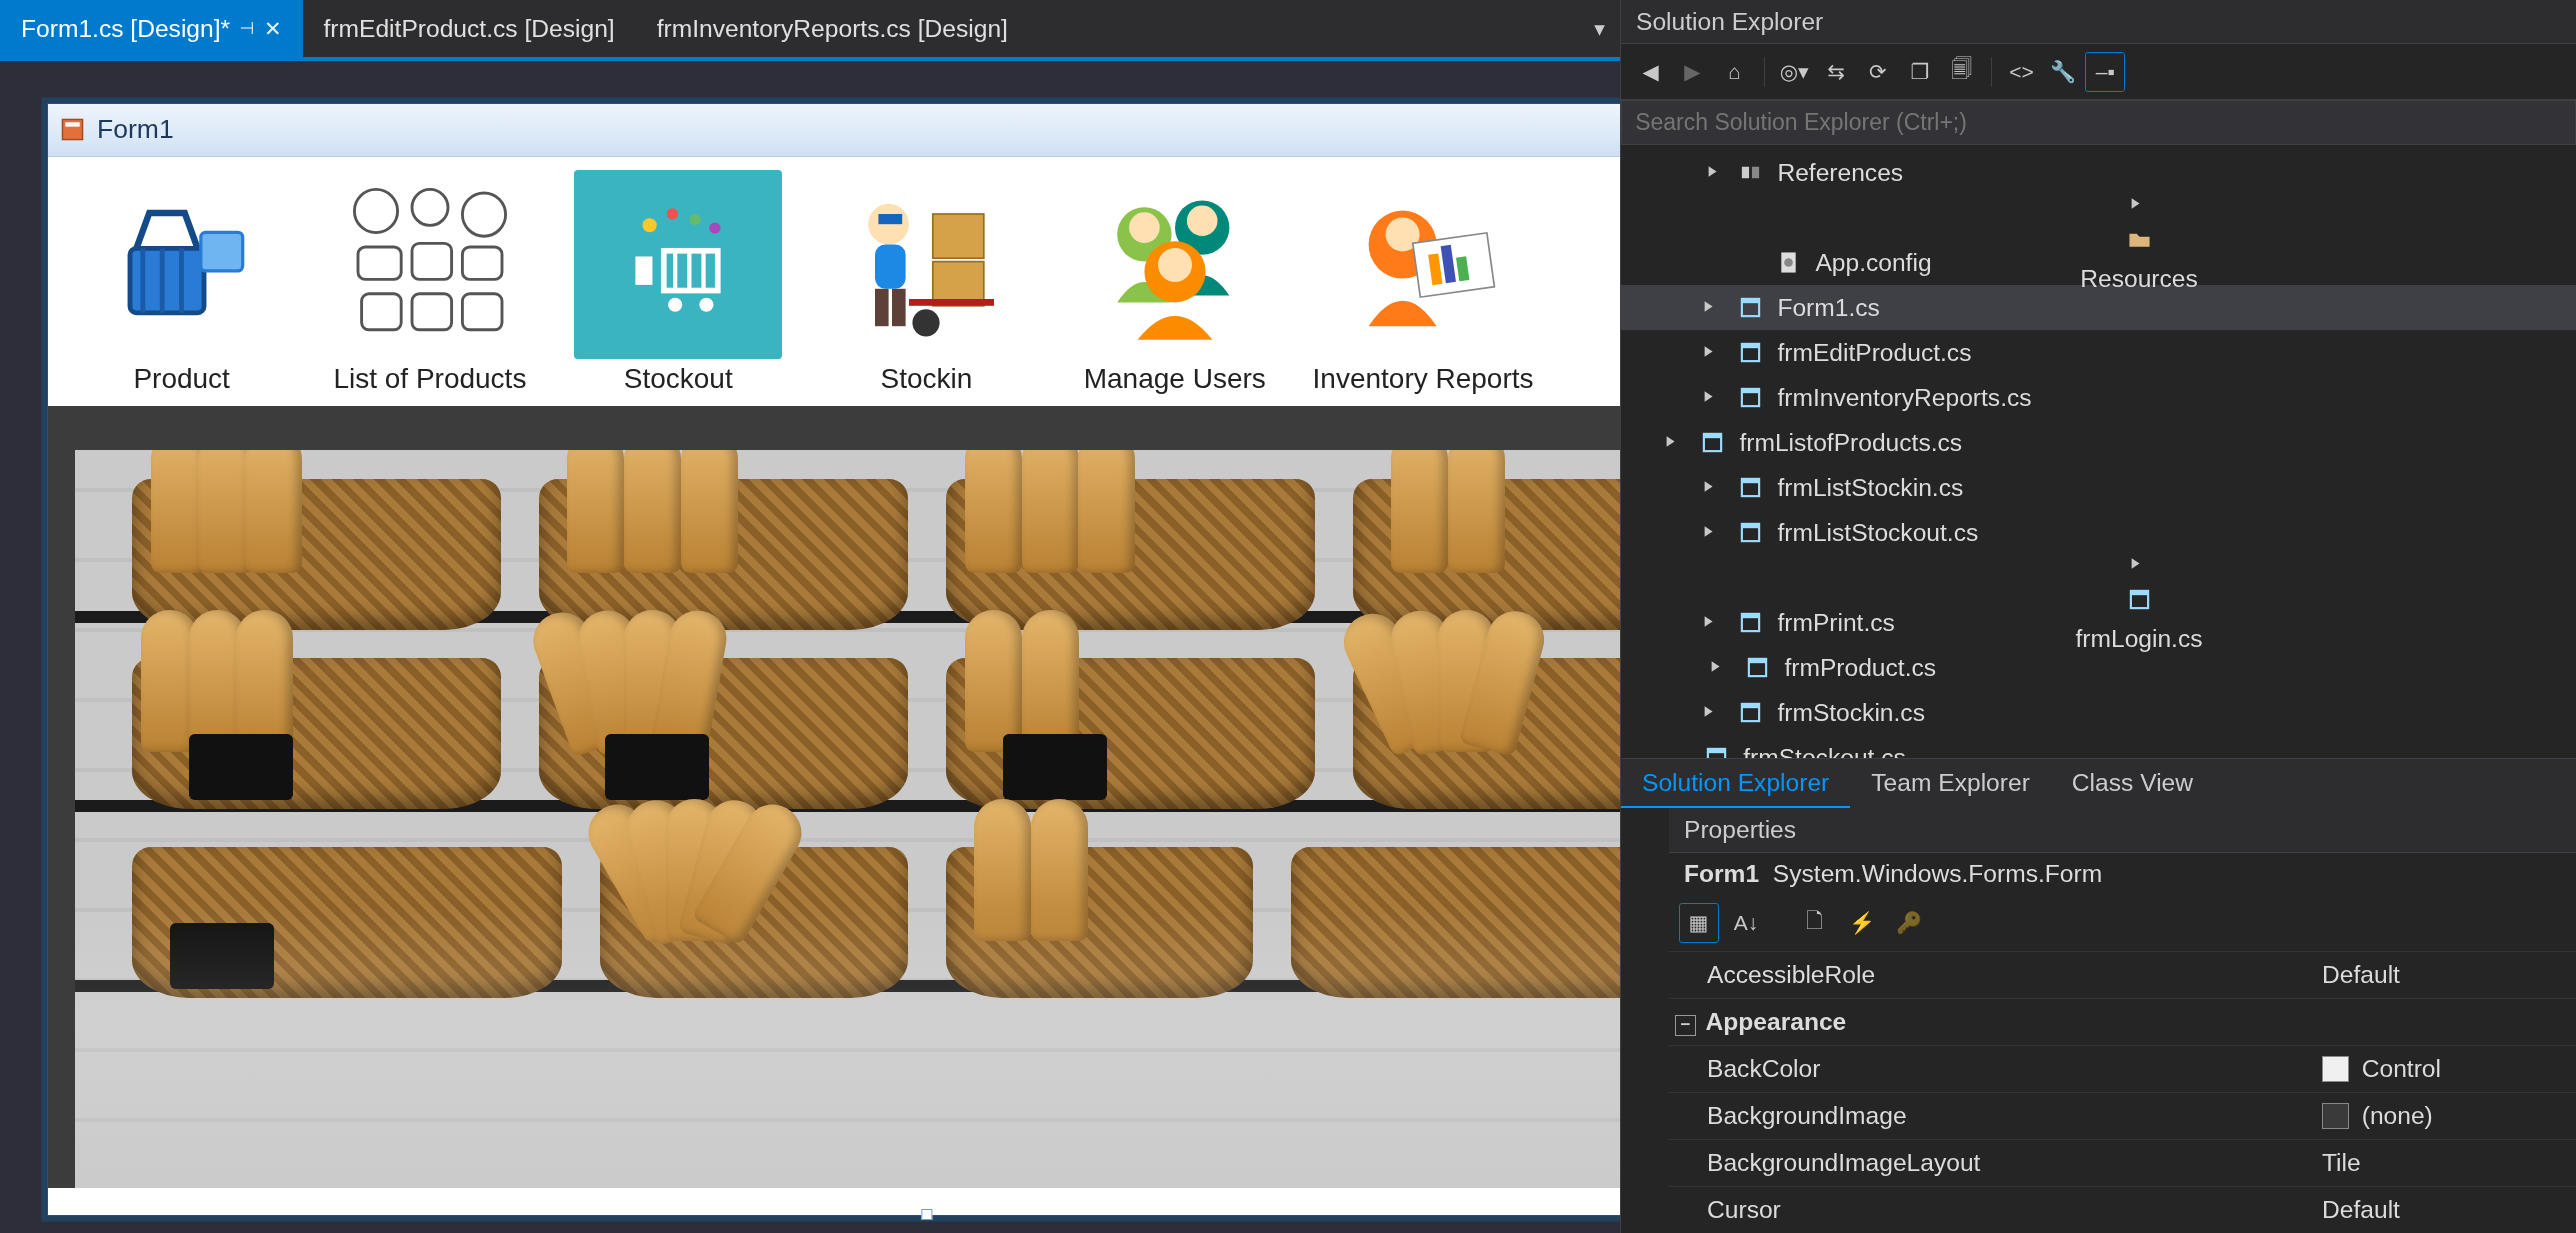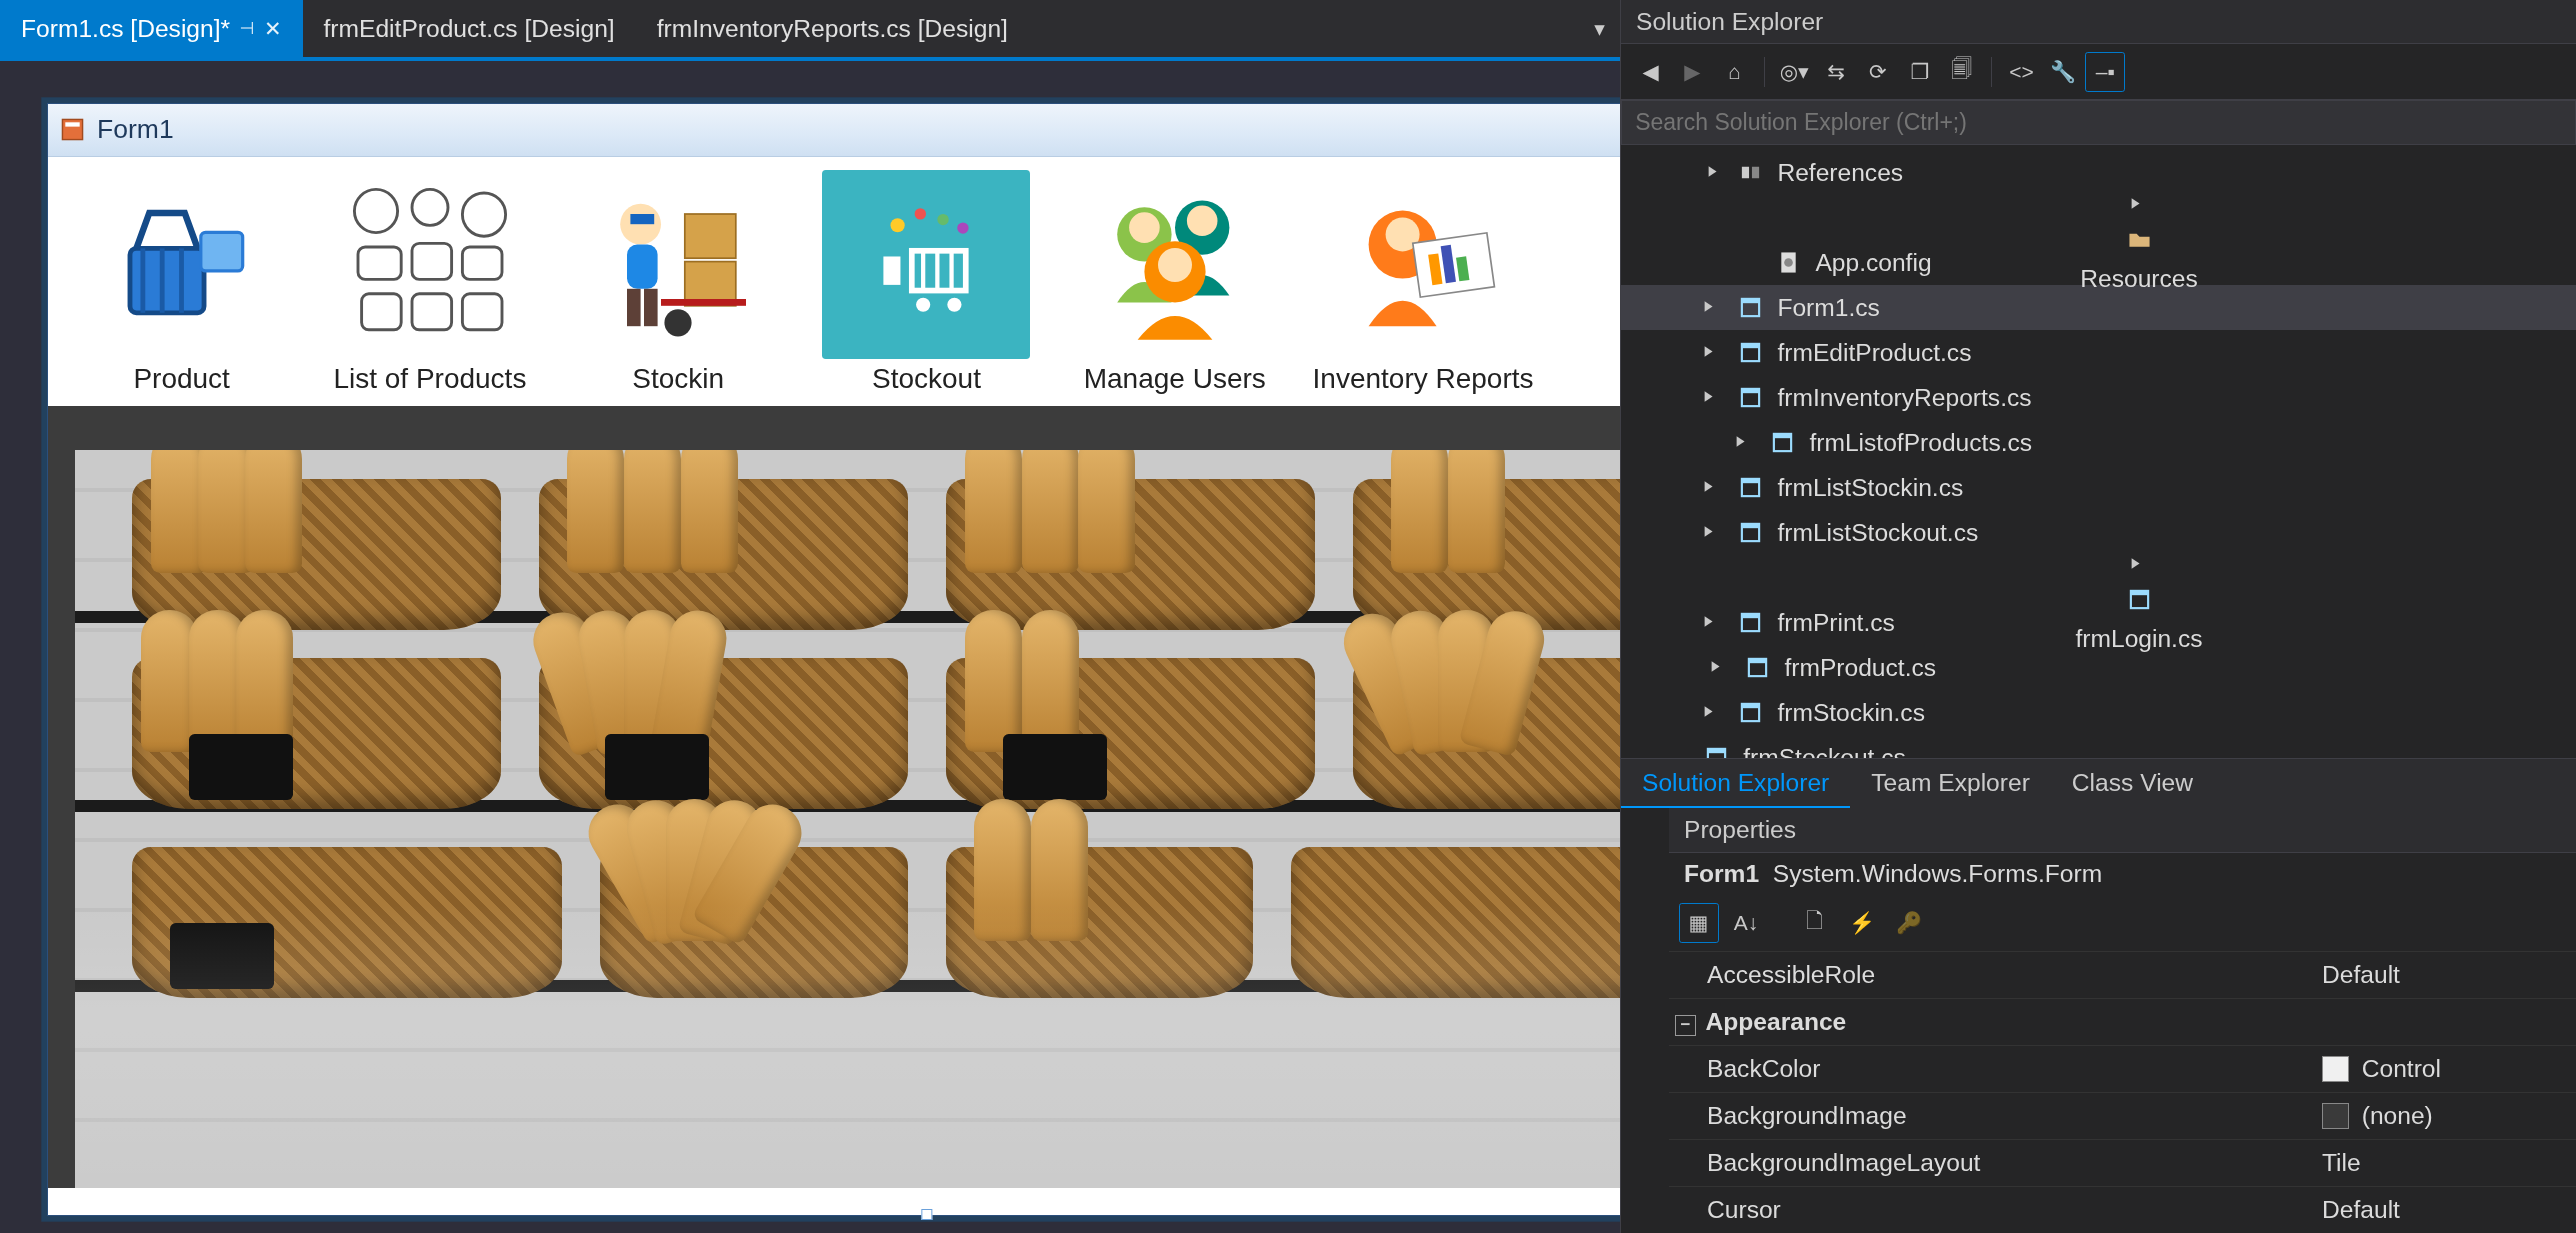--- a/index.html
+++ b/index.html
@@ -144,56 +144,56 @@
                       <rect x="68" y="40" width="22" height="18" rx="4"></rect>
                     <rect x="12" y="66" width="22" height="20" rx="4"></rect>
                       <rect x="40" y="66" width="22" height="20" rx="4"></rect>
                       <rect x="68" y="66" width="22" height="20" rx="4"></rect>
                   </g>
                 </svg>
               </div>
               <div class="tool-label">List of Products</div>
             </div>
             <div class="tool">
-              <div class="iconbox">
-                <svg viewBox="0 0 100 100" width="170" height="170">
-                  <rect x="54" y="20" width="30" height="26" fill="#d5a24a" stroke="#9c6e22"></rect>
-                  <rect x="54" y="48" width="30" height="26" fill="#d5a24a" stroke="#9c6e22"></rect>
-                  <circle cx="28" cy="26" r="12" fill="#ffe0b2"></circle>
-                    <rect x="22" y="20" width="14" height="6" fill="#1565c0"></rect>
-                  <rect x="20" y="38" width="18" height="26" rx="6" fill="#1e88e5"></rect>
-                  <rect x="20" y="64" width="8" height="22" fill="#5d4037"></rect>
-                    <rect x="30" y="64" width="8" height="22" fill="#5d4037"></rect>
-                  <rect x="40" y="70" width="50" height="4" fill="#b71c1c"></rect>
-                    <circle cx="50" cy="84" r="8" fill="#333"></circle>
-                </svg>
-              </div>
-              <div class="tool-label">Stockin</div>
-            </div>
-            <div class="tool">
               <div class="iconbox" style="background:#3bb4c1;border-radius:3.8px;">
                 <svg viewBox="0 0 100 100" width="142" height="142">
                   <rect x="40" y="40" width="38" height="28" fill="none" stroke="#fff" stroke-width="4"></rect>
                   <line x1="48" y1="40" x2="48" y2="68" stroke="#fff" stroke-width="3"></line>
                   <line x1="58" y1="40" x2="58" y2="68" stroke="#fff" stroke-width="3"></line>
                   <line x1="68" y1="40" x2="68" y2="68" stroke="#fff" stroke-width="3"></line>
                   <circle cx="48" cy="78" r="5" fill="#fff"></circle>
                     <circle cx="70" cy="78" r="5" fill="#fff"></circle>
                   <circle cx="30" cy="22" r="5" fill="#ffca28"></circle>
                     <circle cx="46" cy="14" r="4" fill="#ef5350"></circle>
                   <circle cx="62" cy="18" r="4" fill="#66bb6a"></circle>
                     <circle cx="76" cy="24" r="4" fill="#ab47bc"></circle>
                   <rect x="20" y="44" width="12" height="20" fill="#fff"></rect>
                 </svg>
               </div>
               <div class="tool-label">Stockout</div>
             </div>
             <div class="tool">
               <div class="iconbox">
                 <svg viewBox="0 0 100 100" width="170" height="170">
+                  <rect x="54" y="20" width="30" height="26" fill="#d5a24a" stroke="#9c6e22"></rect>
+                  <rect x="54" y="48" width="30" height="26" fill="#d5a24a" stroke="#9c6e22"></rect>
+                  <circle cx="28" cy="26" r="12" fill="#ffe0b2"></circle>
+                    <rect x="22" y="20" width="14" height="6" fill="#1565c0"></rect>
+                  <rect x="20" y="38" width="18" height="26" rx="6" fill="#1e88e5"></rect>
+                  <rect x="20" y="64" width="8" height="22" fill="#5d4037"></rect>
+                    <rect x="30" y="64" width="8" height="22" fill="#5d4037"></rect>
+                  <rect x="40" y="70" width="50" height="4" fill="#b71c1c"></rect>
+                    <circle cx="50" cy="84" r="8" fill="#333"></circle>
+                </svg>
+              </div>
+              <div class="tool-label">Stockin</div>
+            </div>
+            <div class="tool">
+              <div class="iconbox">
+                <svg viewBox="0 0 100 100" width="170" height="170">
                   <g>
                     <circle cx="32" cy="32" r="16" fill="#8bc34a"></circle>
                       <circle cx="32" cy="28" r="9" fill="#ffe0b2"></circle>
                     <path d="M16 72 Q32 48 48 72 Z" fill="#8bc34a"></path>
                     <circle cx="66" cy="28" r="16" fill="#00897b"></circle>
                       <circle cx="66" cy="24" r="9" fill="#ffe0b2"></circle>
                     <path d="M50 68 Q66 44 82 68 Z" fill="#00897b"></path>
                     <circle cx="50" cy="54" r="18" fill="#fb8c00"></circle>
                       <circle cx="50" cy="50" r="10" fill="#ffe0b2"></circle>
                     <path d="M28 94 Q50 66 72 94 Z" fill="#fb8c00"></path>
@@ -418,21 +418,21 @@
               <path d="M2 1 L8 5 L2 9 Z" fill="#c8c8c8"></path>
             </svg></span>
           <span class="tree-icon">
             <svg width="23" height="23" viewBox="0 0 16 16">
               <rect x="2" y="2" width="12" height="12" fill="none" stroke="#9cdcfe" stroke-width="1.5"></rect>
               <rect x="2" y="2" width="12" height="3" fill="#9cdcfe"></rect>
             </svg>
           </span>
           <span>frmInventoryReports.cs</span>
         </div>
-        <div class="tree-row" style="padding-left: 113px;">
+        <div class="tree-row" style="padding-left: 43px;">
           <span class="expander" style="transform: none; color: rgb(200, 200, 200); font-size: 17px;"><svg width="13.2" height="13.2" viewBox="0 0 10 10">
               <path d="M2 1 L8 5 L2 9 Z" fill="#c8c8c8"></path>
             </svg></span>
           <span class="tree-icon">
             <svg width="23" height="23" viewBox="0 0 16 16">
               <rect x="2" y="2" width="12" height="12" fill="none" stroke="#9cdcfe" stroke-width="1.5"></rect>
               <rect x="2" y="2" width="12" height="3" fill="#9cdcfe"></rect>
             </svg>
           </span>
           <span>frmListofProducts.cs</span>

